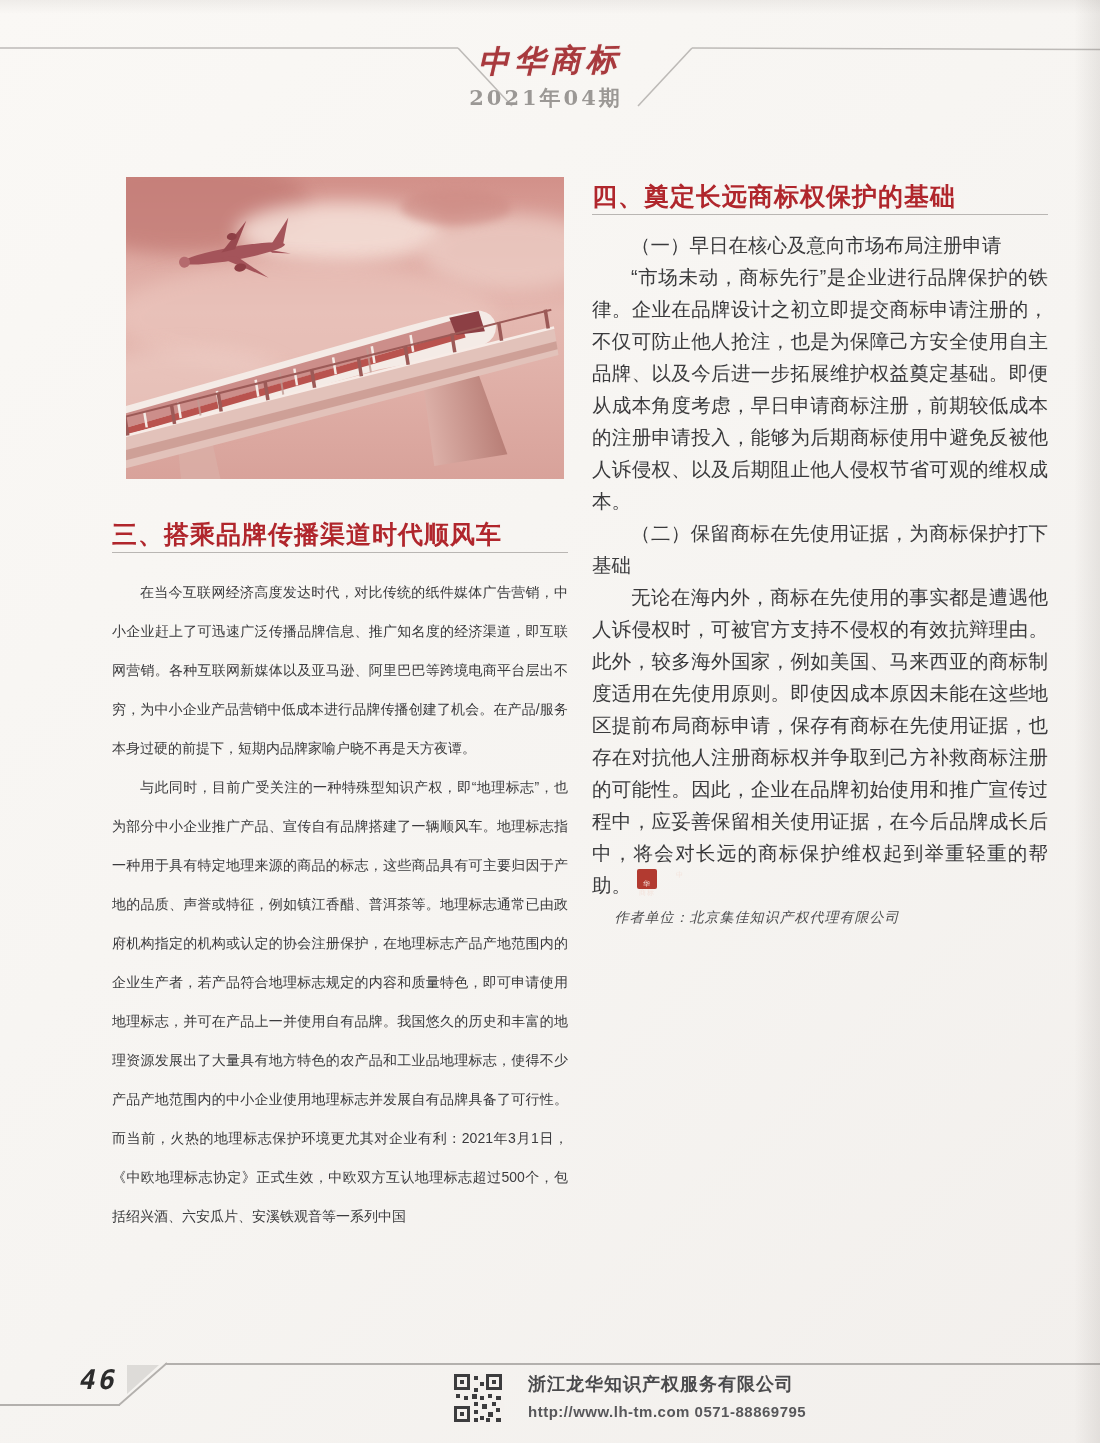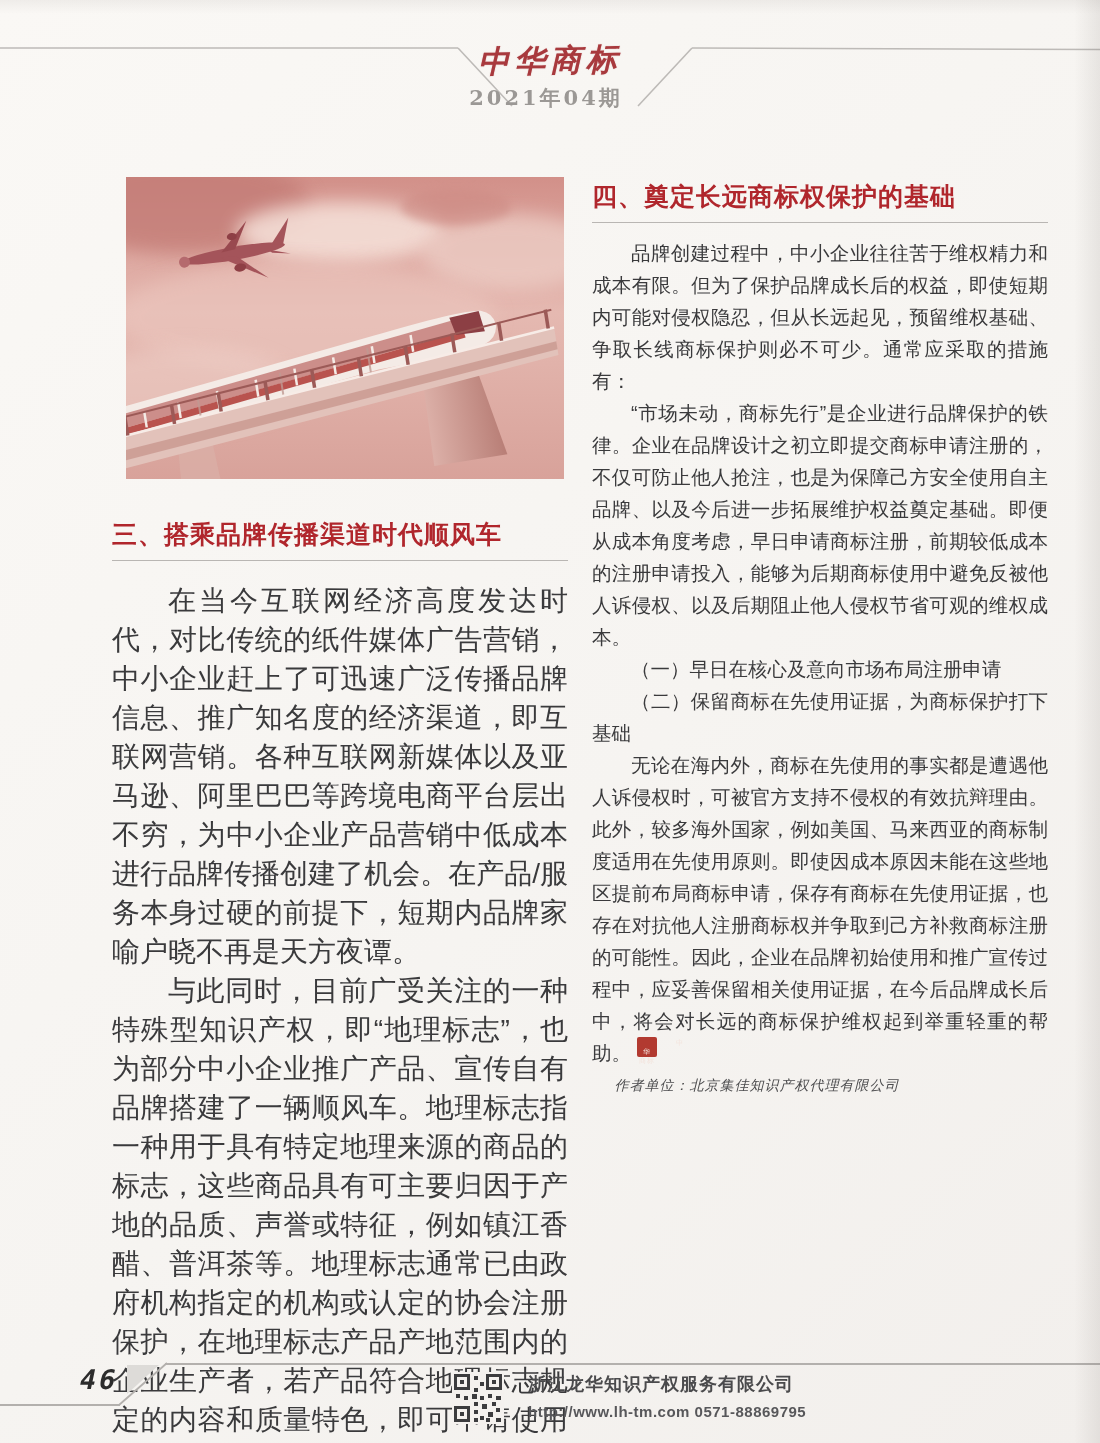--- a/index.html
+++ b/index.html
@@ -32,27 +32,27 @@
 
   
   .article-photo{position:absolute;top:177px;left:126px;width:438px;height:302px;}
 
   
   .col{position:absolute;width:456px;}
   .col-left{left:112px;top:518px;}
   .col-right{left:592px;top:168px;}
   .sec-heading{
     font-size:25px;font-weight:bold;color:#b0262c;letter-spacing:1px;
-    padding-bottom:9px;border-bottom:1px solid #b9b6b3;margin:0 0 20px 0;
+    padding-bottom:1px;border-bottom:1px solid #b9b6b3;margin:0 0 20px 0;
   }
   .col-right .sec-heading{margin-top:12px;margin-bottom:14px;}
   .col p{
     margin:0;text-align:justify;text-indent:2em;word-break:break-all;
   }
-  .col-left p{font-size:28px;line-height:39px;}
+  .col-left p{font-size:14px;line-height:39px;}
   .col-right p{font-size:19.5px;line-height:32px;}
   .no-indent{text-indent:0 !important;}
   .byline{
     margin-top:8px;font-family:"DejaVu Serif",serif;font-style:italic;
     font-size:14px;color:#4c4c4e;text-indent:1.6em;letter-spacing:1px;
   }
   .seal{
     display:inline-block;width:20px;height:20px;margin-left:6px;
     background:#b23a30;color:#f3e3dc;border-radius:2px;
     font-size:7px;line-height:9px;text-align:center;vertical-align:-3px;
@@ -176,23 +176,22 @@
   </svg>
 
   <div class="col col-left">
     <h2 class="sec-heading">三、搭乘品牌传播渠道时代顺风车</h2>
     <p>在当今互联网经济高度发达时代，对比传统的纸件媒体广告营销，中小企业赶上了可迅速广泛传播品牌信息、推广知名度的经济渠道，即互联网营销。各种互联网新媒体以及亚马逊、阿里巴巴等跨境电商平台层出不穷，为中小企业产品营销中低成本进行品牌传播创建了机会。在产品/服务本身过硬的前提下，短期内品牌家喻户晓不再是天方夜谭。</p>
     <p>与此同时，目前广受关注的一种特殊型知识产权，即“地理标志”，也为部分中小企业推广产品、宣传自有品牌搭建了一辆顺风车。地理标志指一种用于具有特定地理来源的商品的标志，这些商品具有可主要归因于产地的品质、声誉或特征，例如镇江香醋、普洱茶等。地理标志通常已由政府机构指定的机构或认定的协会注册保护，在地理标志产品产地范围内的企业生产者，若产品符合地理标志规定的内容和质量特色，即可申请使用地理标志，并可在产品上一并使用自有品牌。我国悠久的历史和丰富的地理资源发展出了大量具有地方特色的农产品和工业品地理标志，使得不少产品产地范围内的中小企业使用地理标志并发展自有品牌具备了可行性。而当前，火热的地理标志保护环境更尤其对企业有利：2021年3月1日，《中欧地理标志协定》正式生效，中欧双方互认地理标志超过500个，包括绍兴酒、六安瓜片、安溪铁观音等一系列中国</p>
   </div>
 
   <div class="col col-right">
     <h2 class="sec-heading">四、奠定长远商标权保护的基础</h2>
-    <p>品牌创建过程中，中小企业往往苦于维权精力和成本有限。但为了保护品牌成长后的权益，即使短期内可能对侵权隐忍，但从长远起见，预留维权基础、争取长线商标保护则必不可少。通常应采取的措施有：</p>
+    <p>（一）早日在核心及意向市场布局注册申请</p>
     <p>“市场未动，商标先行”是企业进行品牌保护的铁律。企业在品牌设计之初立即提交商标申请注册的，不仅可防止他人抢注，也是为保障己方安全使用自主品牌、以及今后进一步拓展维护权益奠定基础。即便从成本角度考虑，早日申请商标注册，前期较低成本的注册申请投入，能够为后期商标使用中避免反被他人诉侵权、以及后期阻止他人侵权节省可观的维权成本。</p>
-    <p>（一）早日在核心及意向市场布局注册申请</p>
     <p>（二）保留商标在先使用证据，为商标保护打下基础</p>
     <p><span>无论在海内外，商标在先使用的事实都是遭遇他人诉侵权时，可被官方支持不侵权的有效抗辩理由。此外，较多海外国家，例如美国、马来西亚的商标制度适用在先使用原则。即使因成本原因未能在这些地区提前布局商标申请，保存有商标在先使用证据，也存在对抗他人注册商标权并争取到己方补救商标注册的可能性。因此，企业在品牌初始使用和推广宣传过程中，应妥善保留相关使用证据，在今后品牌成长后中，将会对长远的商标保护维权起到举重轻重的帮助。</span><span class="seal">中华
 商标</span></p>
     <div class="byline">作者单位：北京集佳知识产权代理有限公司</div>
   </div>
 
   <svg class="footer-lines" width="1100" height="70">
     <polygon points="127,13 159,13 127,42" fill="#dddbd8"></polygon>
     <g stroke="#b3b0ad" stroke-width="1.8" fill="none">
       <line x1="165" y1="12" x2="1100" y2="12"></line>

